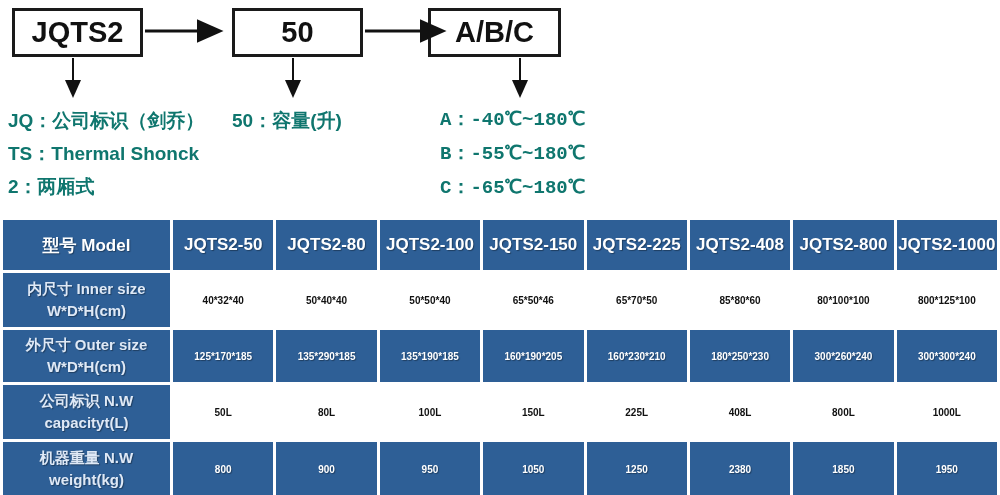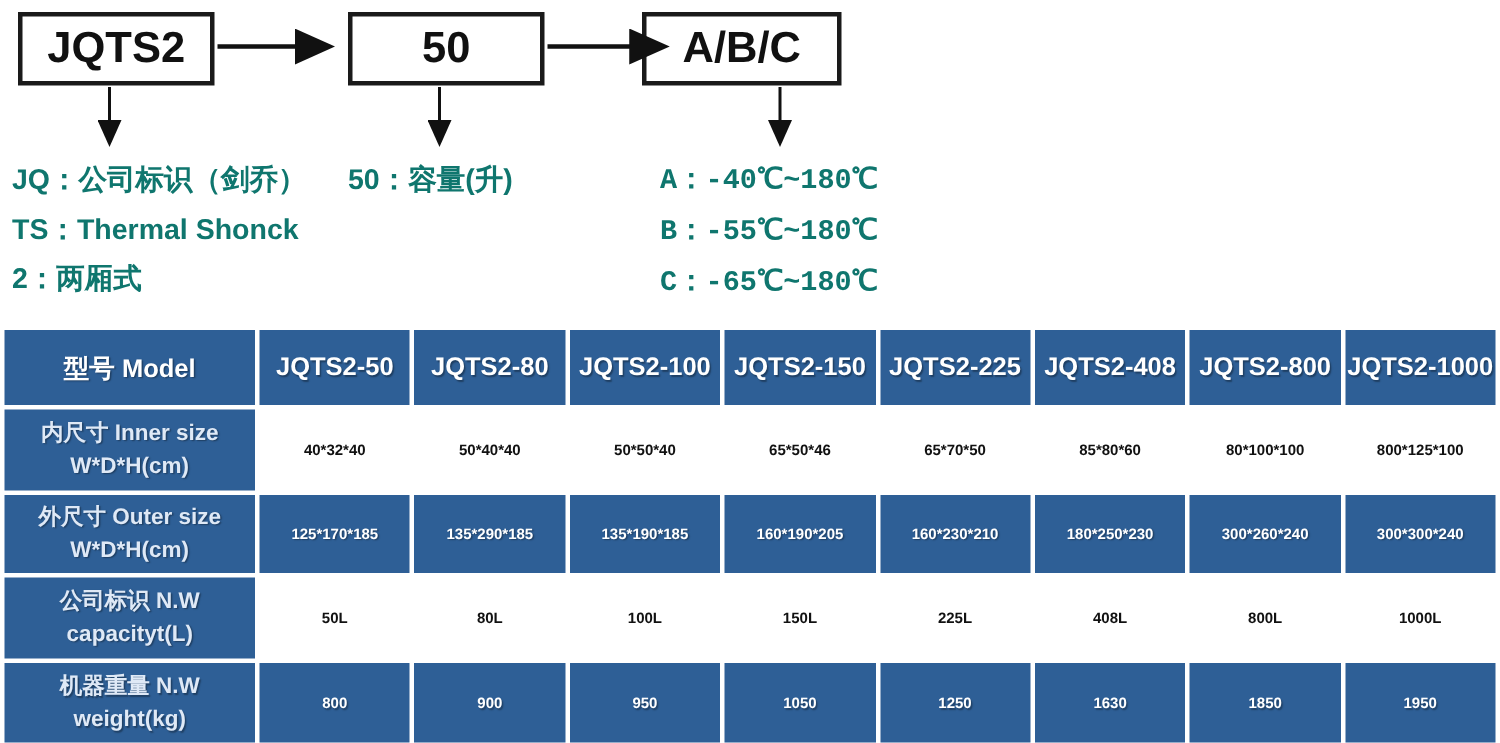--- a/index.html
+++ b/index.html
@@ -187,20 +187,20 @@
       <tr class="r4">
         <td class="blue-cell label-cell">
           <div>机器重量 N.W</div>
           <div>weight(kg)</div>
         </td>
         <td class="blue-cell value-cell">800</td>
         <td class="blue-cell value-cell">900</td>
         <td class="blue-cell value-cell">950</td>
         <td class="blue-cell value-cell">1050</td>
         <td class="blue-cell value-cell">1250</td>
-        <td class="blue-cell value-cell">1630</td>
+        <td class="blue-cell value-cell">2380</td>
         <td class="blue-cell value-cell">1850</td>
         <td class="blue-cell value-cell">1950</td>
       </tr>
     </tbody>
   </table>
 
 </div>
 
 </body></html>

